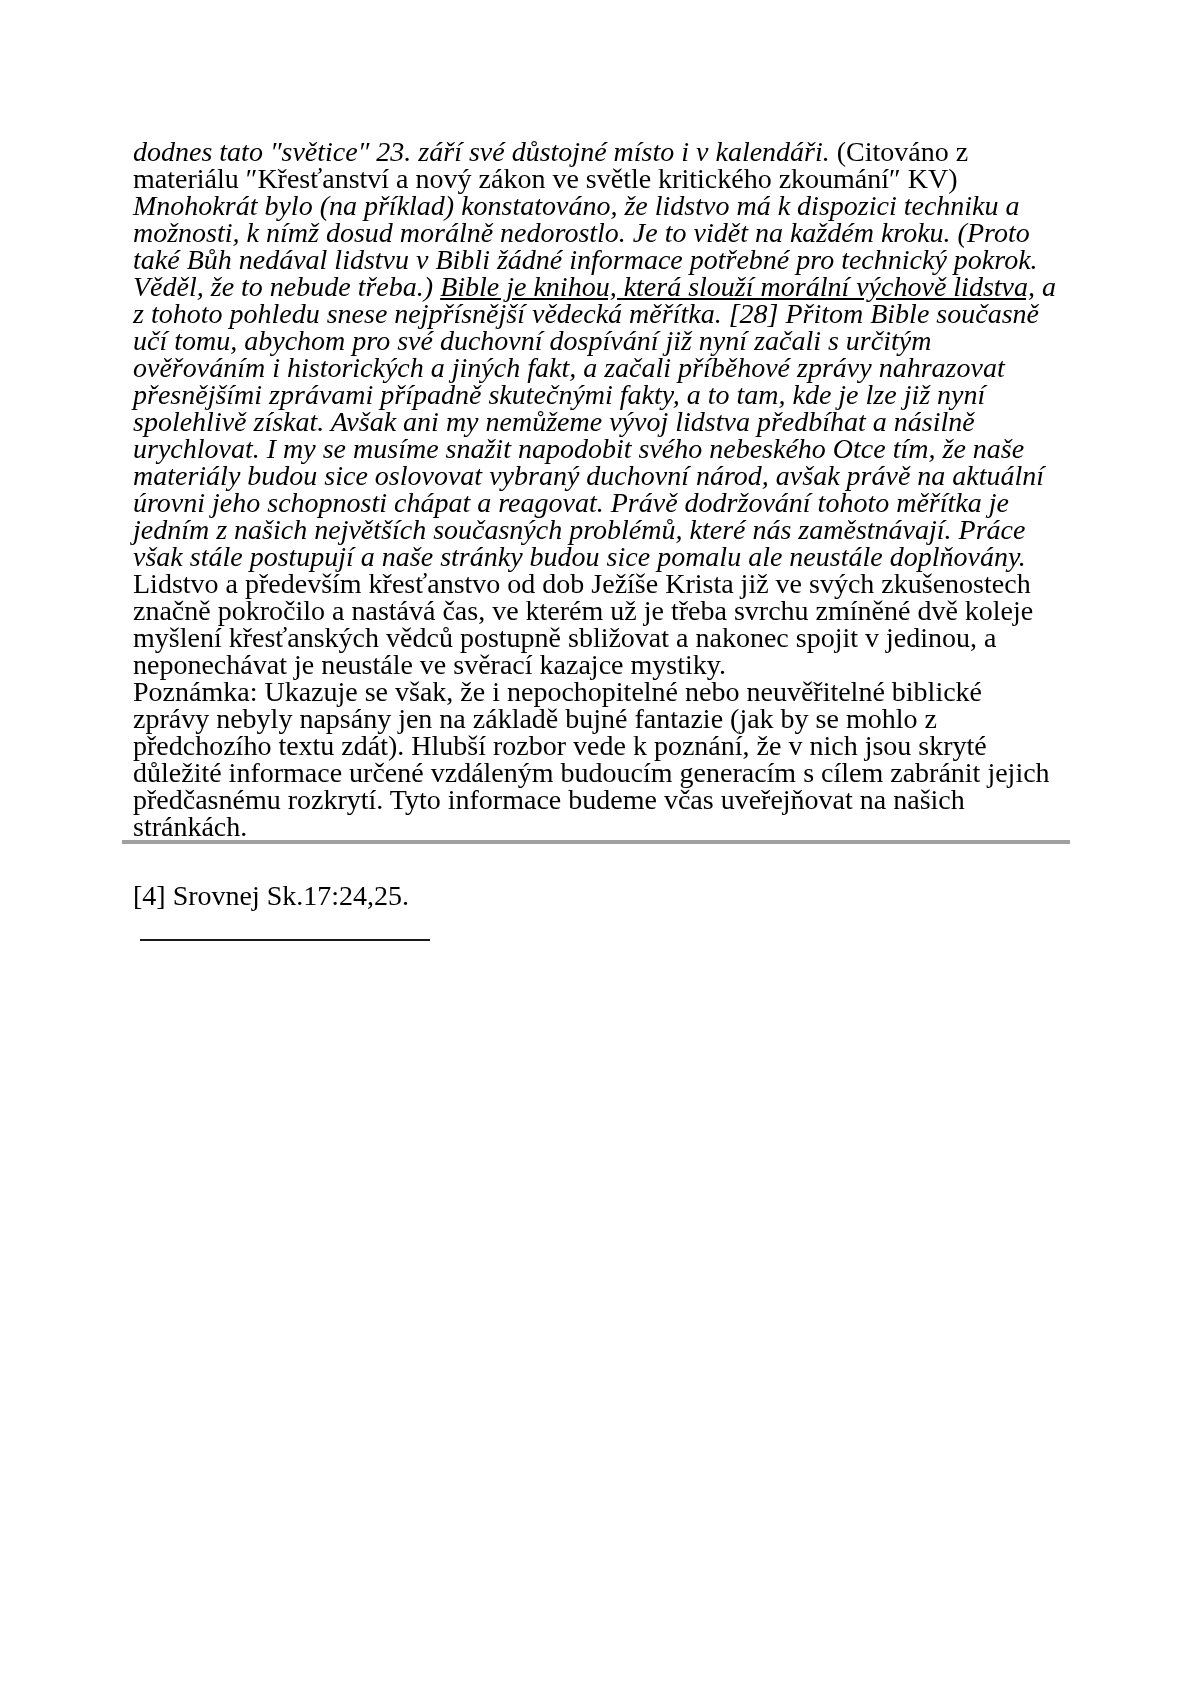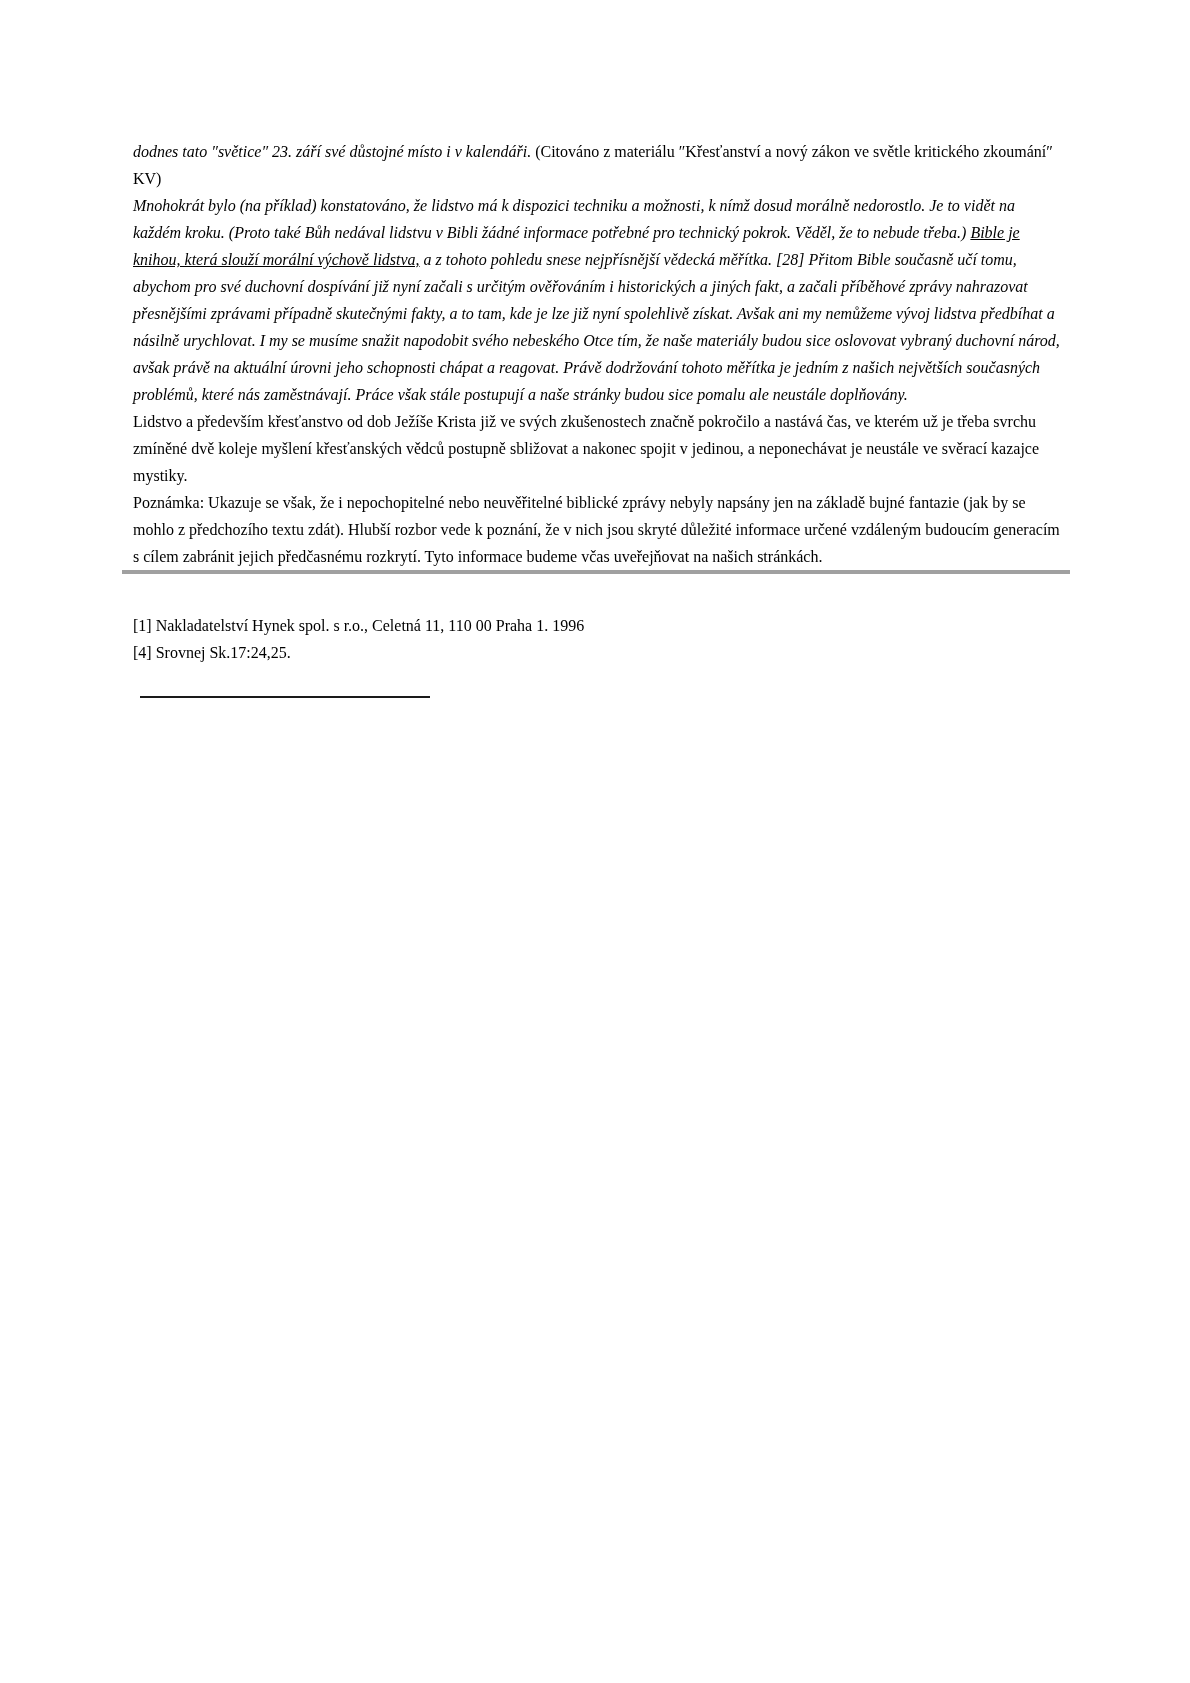--- a/index.html
+++ b/index.html
@@ -7,21 +7,21 @@
     padding: 0;
     background: #ffffff;
   }
   .page {
     position: relative;
     width: 1190px;
     height: 1683px;
     background: #ffffff;
     color: #000000;
     font-family: "Liberation Serif", "DejaVu Serif", serif;
-    font-size: 16px;
+    font-size: 28px;
     line-height: 27px;
     overflow: hidden;
   }
   .content {
     position: absolute;
     left: 133px;
     top: 138px;
     width: 930px;
   }
   p.para {
@@ -60,21 +60,20 @@
     <p class="para intro"><span class="seg-italic">dodnes tato ″světice″ 23. září své důstojné místo i v kalendáři.</span><span> (Citováno z materiálu ″Křesťanství a nový zákon ve světle kritického zkoumání″ KV)</span></p>
 
     <p class="para p-tech"><span>Mnohokrát bylo (na příklad) konstatováno, že lidstvo má k dispozici techniku a možnosti, k nímž dosud morálně nedorostlo. Je to vidět na každém kroku. (Proto také Bůh nedával lidstvu v Bibli žádné informace potřebné pro technický pokrok. Věděl, že to nebude třeba.) </span><span class="seg-underline">Bible je knihou, která slouží morální výchově lidstva,</span><span> a z tohoto pohledu snese nejpřísnější vědecká měřítka. [28] Přitom Bible současně učí tomu, abychom pro své duchovní dospívání již nyní začali s určitým ověřováním i historických a jiných fakt, a začali příběhové zprávy nahrazovat přesnějšími zprávami případně skutečnými fakty, a to tam, kde je lze již nyní spolehlivě získat. Avšak ani my nemůžeme vývoj lidstva předbíhat a násilně urychlovat. I my se musíme snažit napodobit svého nebeského Otce tím, že naše materiály budou sice oslovovat vybraný duchovní národ, avšak právě na aktuální úrovni jeho schopnosti chápat a reagovat. Právě dodržování tohoto měřítka je jedním z našich největších současných problémů, které nás zaměstnávají. Práce však stále postupují a naše stránky budou sice pomalu ale neustále doplňovány.</span></p>
 
     <p class="para p-conv">Lidstvo a především křesťanstvo od dob Ježíše Krista již ve svých zkušenostech značně pokročilo a nastává čas, ve kterém už je třeba svrchu zmíněné dvě koleje myšlení křesťanských vědců postupně sbližovat a nakonec spojit v jedinou, a neponechávat je neustále ve svěrací kazajce mystiky.</p>
 
     <p class="para p-note">Poznámka: Ukazuje se však, že i nepochopitelné nebo neuvěřitelné biblické zprávy nebyly napsány jen na základě bujné fantazie (jak by se mohlo z předchozího textu zdát). Hlubší rozbor vede k poznání, že v nich jsou skryté důležité informace určené vzdáleným budoucím generacím s cílem zabránit jejich předčasnému rozkrytí. Tyto informace budeme včas uveřejňovat na našich stránkách.</p>
 
     <div class="divider"></div>
 
-    <p class="para footnote">[1] Nakladatelství Hynek spol. s r.o., Celetná 11, 110 00 Praha 1. 1996</p>
 
 
 
     <p class="para footnote">[4] Srovnej Sk.17:24,25.</p>
 
 
 
     <div class="endline"></div>
 
   </div>

